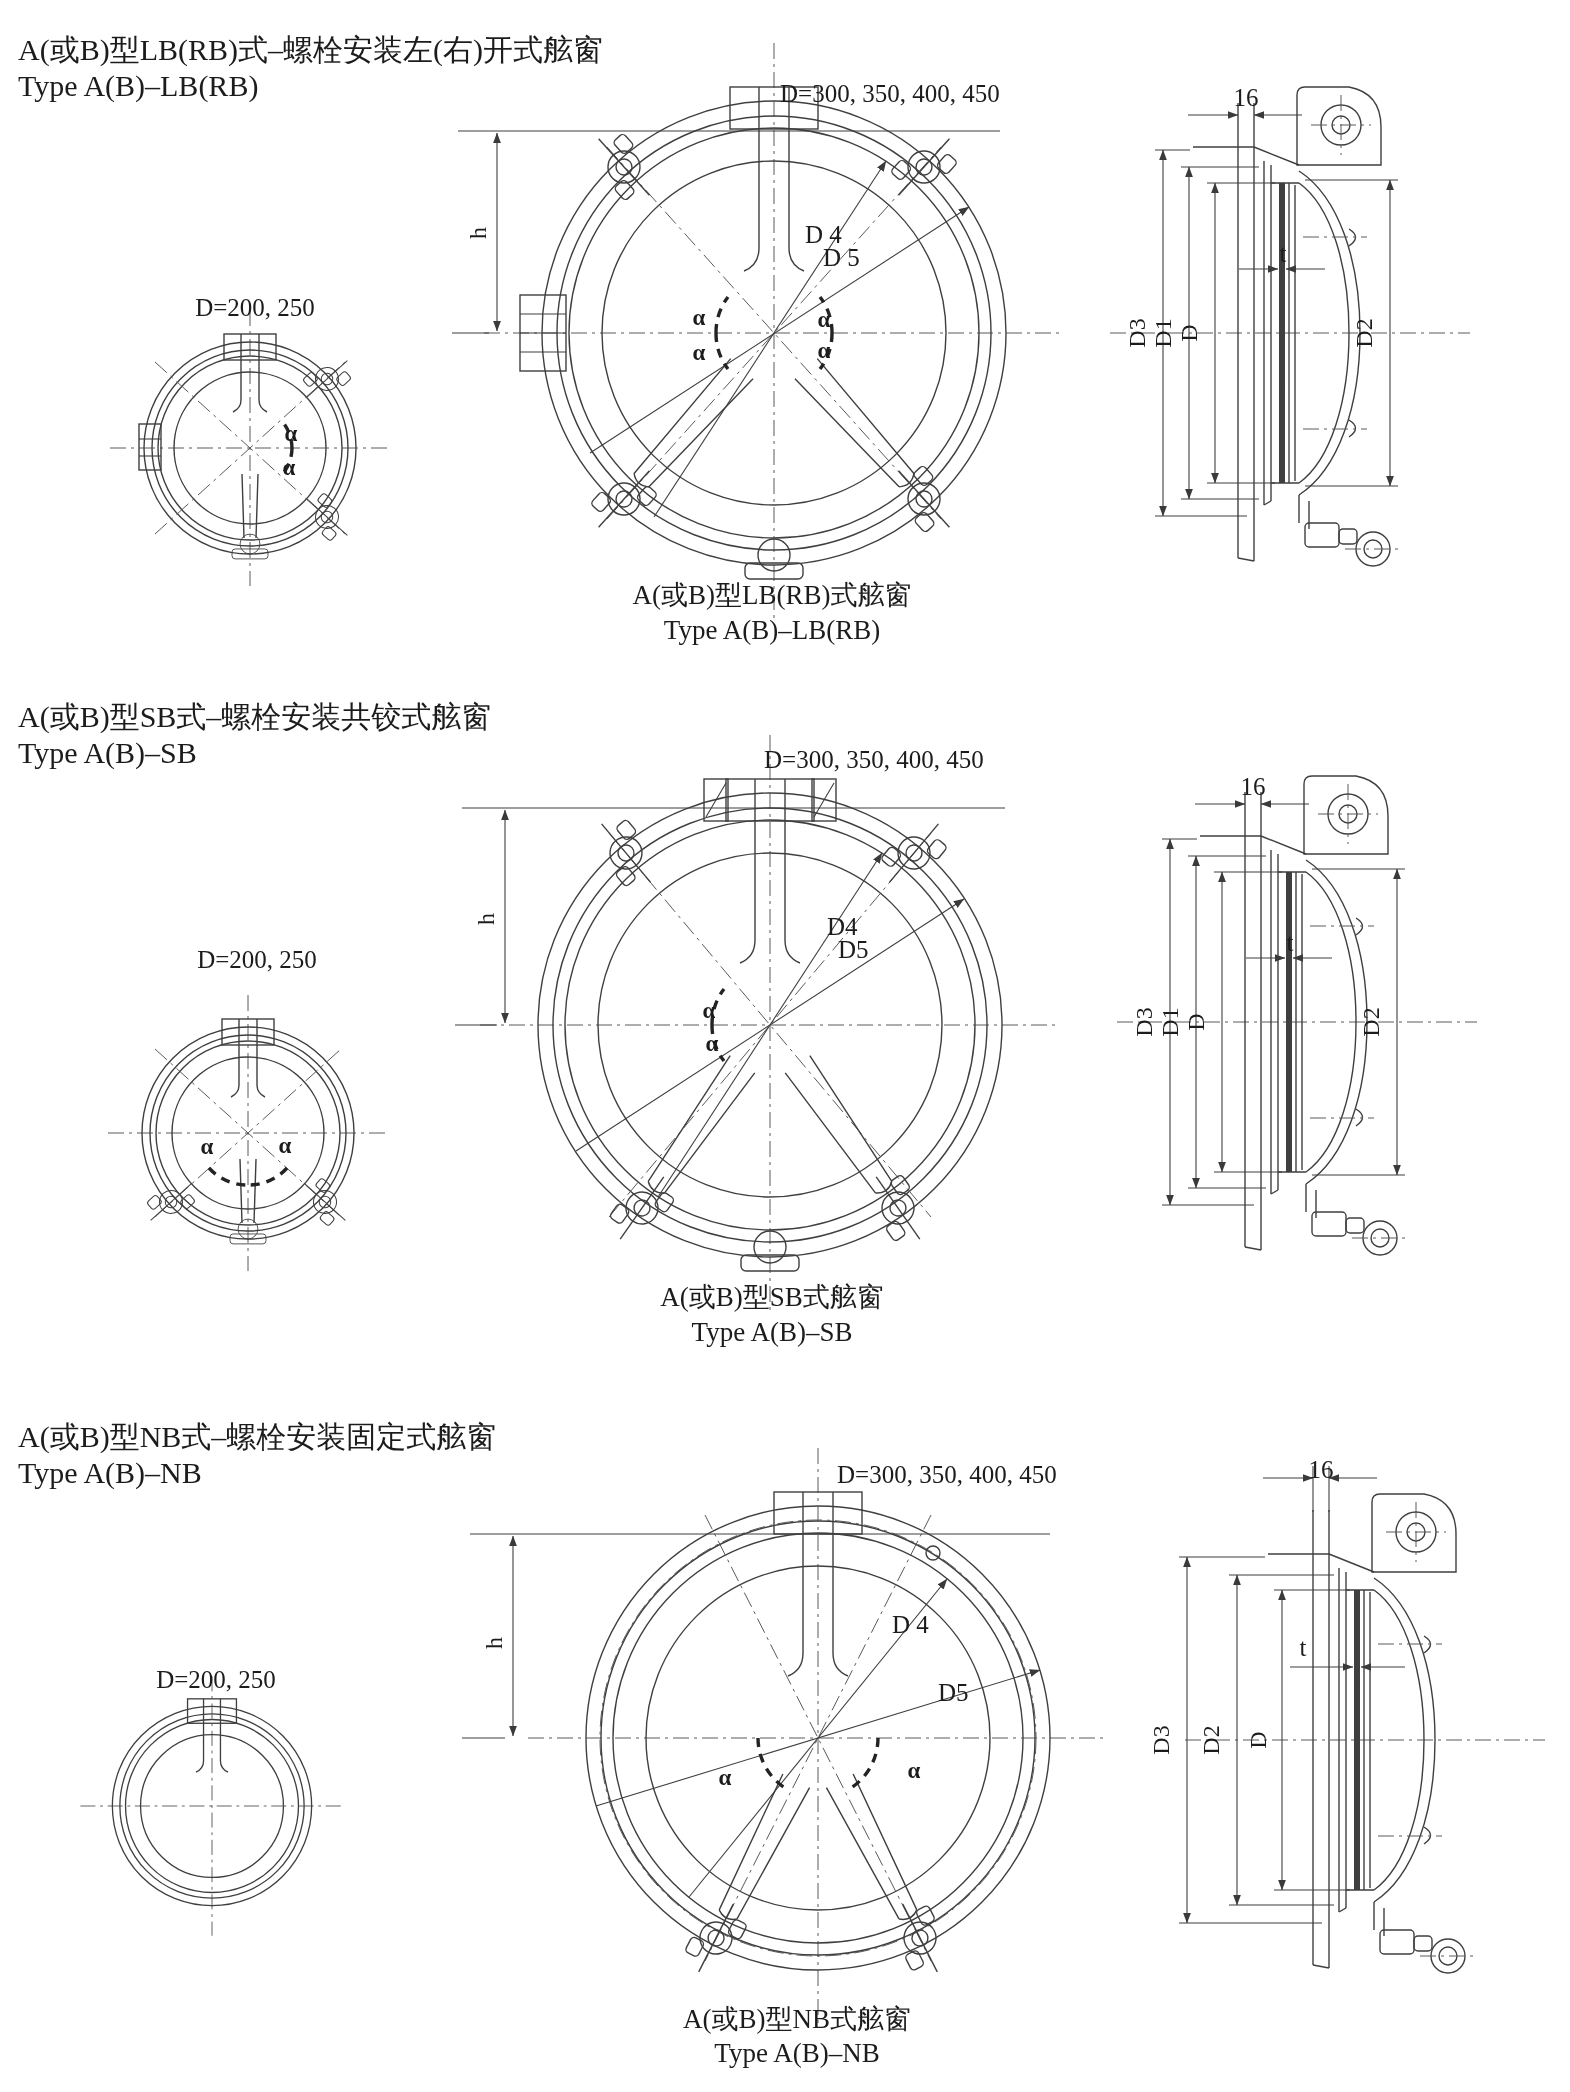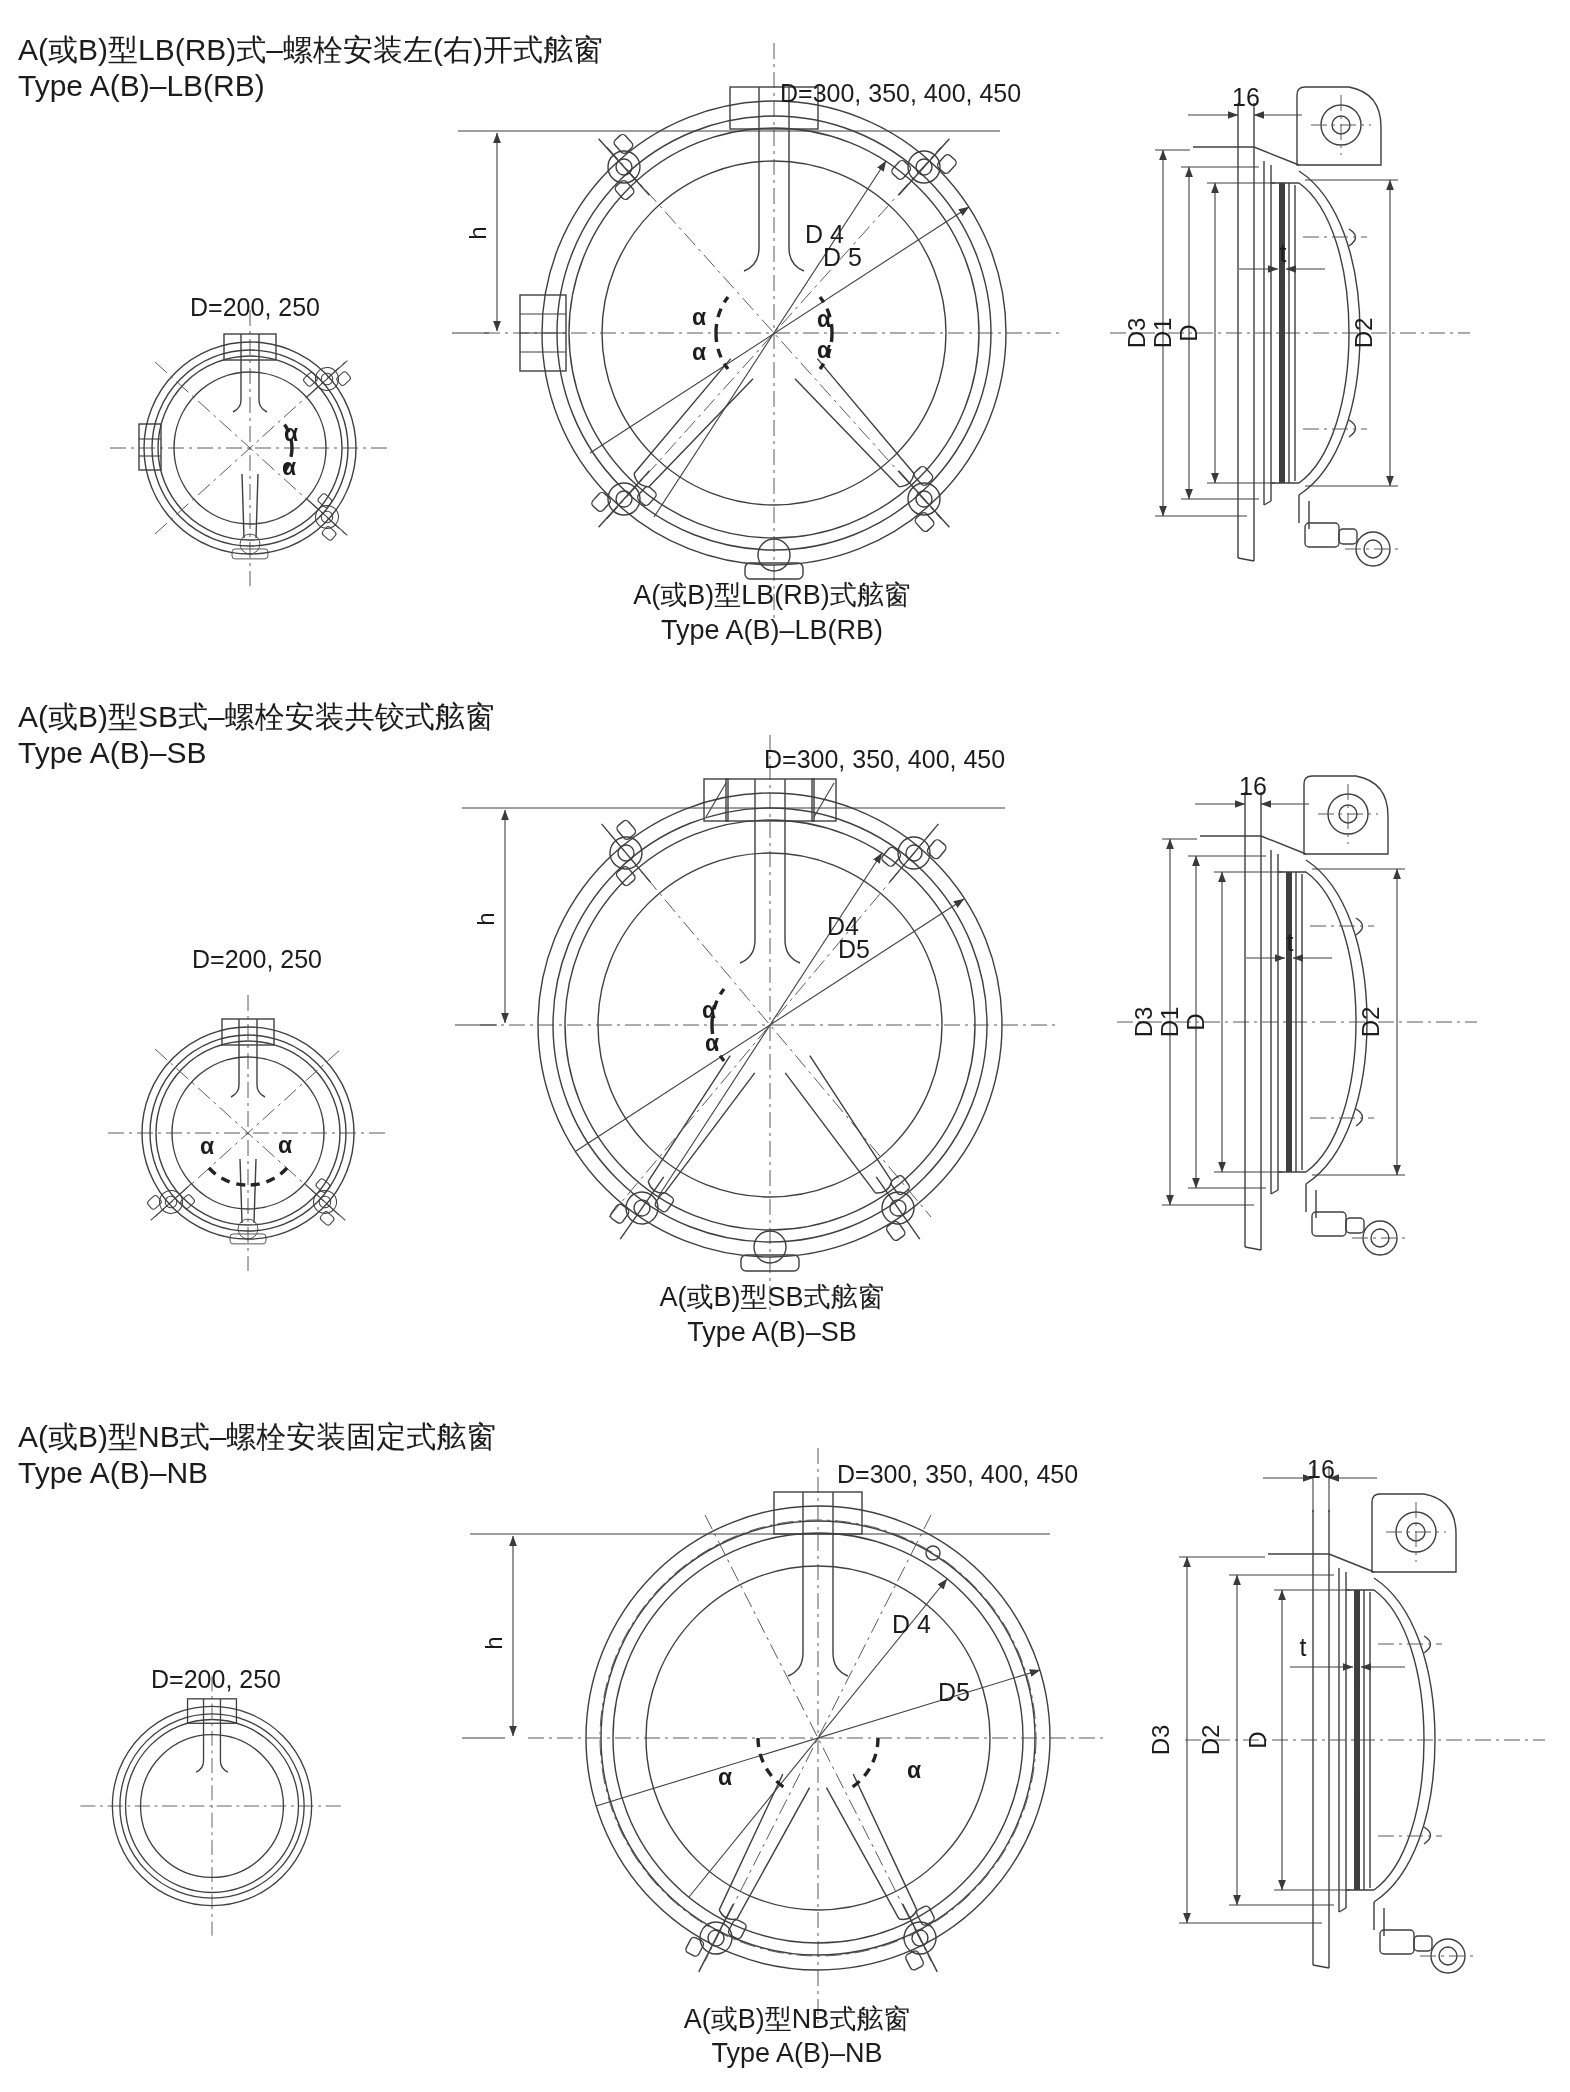--- a/index.html
+++ b/index.html
@@ -1,17 +1,17 @@
 <!DOCTYPE html>
 <html><head>
 <meta charset="utf-8">
 <style>
   html,body{margin:0;padding:0;background:#ffffff}
   .page{position:relative;width:1570px;height:2092px;background:#fff;
-        font-family:Liberation Sans, sans-serif;overflow:hidden}
+        font-family:Liberation Serif, serif;overflow:hidden}
   svg{display:block}
   .ln{fill:none;stroke:#3f3f3f;stroke-width:1.4}
   .lt{fill:none;stroke:#3f3f3f;stroke-width:1.1}
   .cl{fill:none;stroke:#5a5a5a;stroke-width:1;stroke-dasharray:16 5 3 5}
   .dim{fill:none;stroke:#3f3f3f;stroke-width:1.1;marker-start:url(#ah);marker-end:url(#ah)}
   .dime{fill:none;stroke:#3f3f3f;stroke-width:1.1;marker-end:url(#ah)}
   .dims{fill:none;stroke:#3f3f3f;stroke-width:1.1;marker-start:url(#ah)}
   .barc{fill:none;stroke:#232323;stroke-width:3.4;stroke-dasharray:9 7}
   .glass{fill:#3f3f3f;stroke:none}
   text{fill:#1c1c1c}

